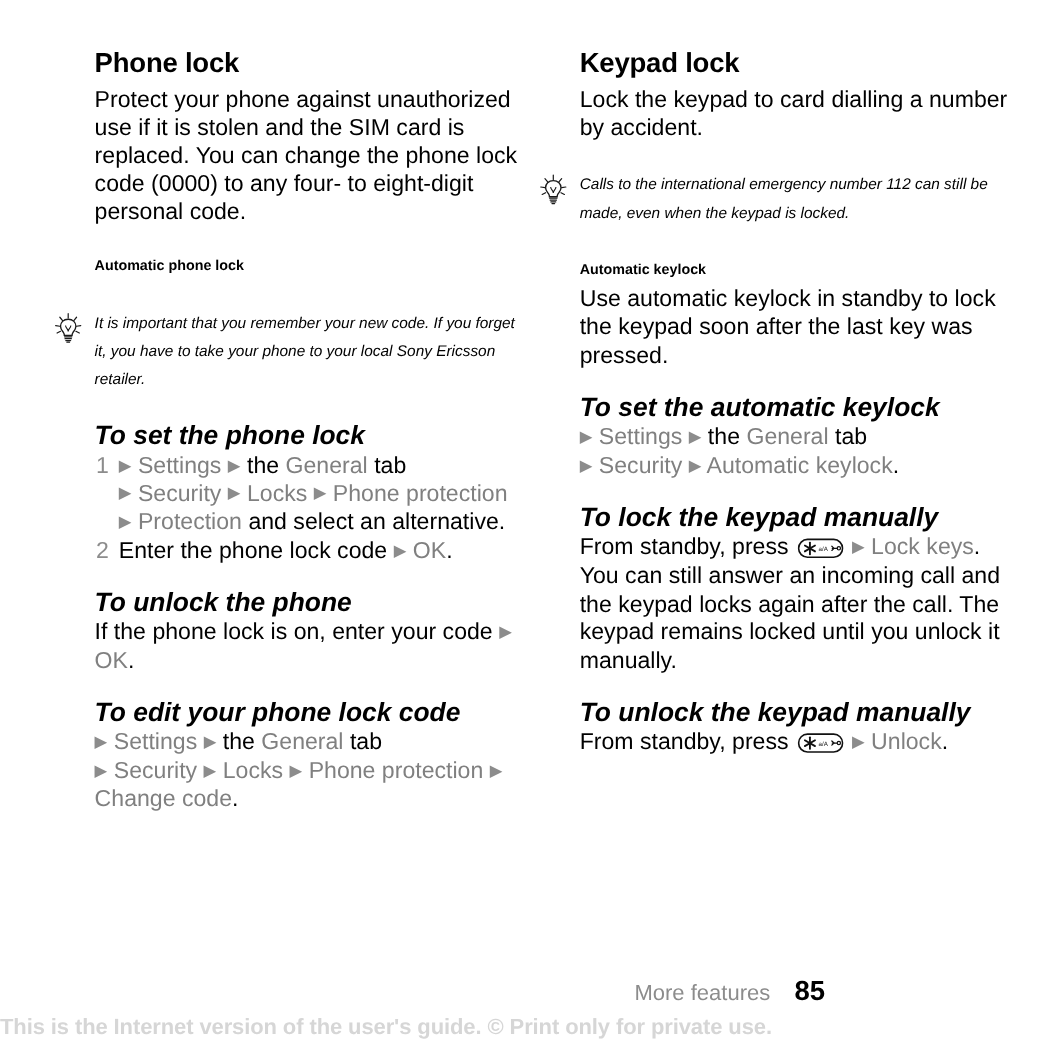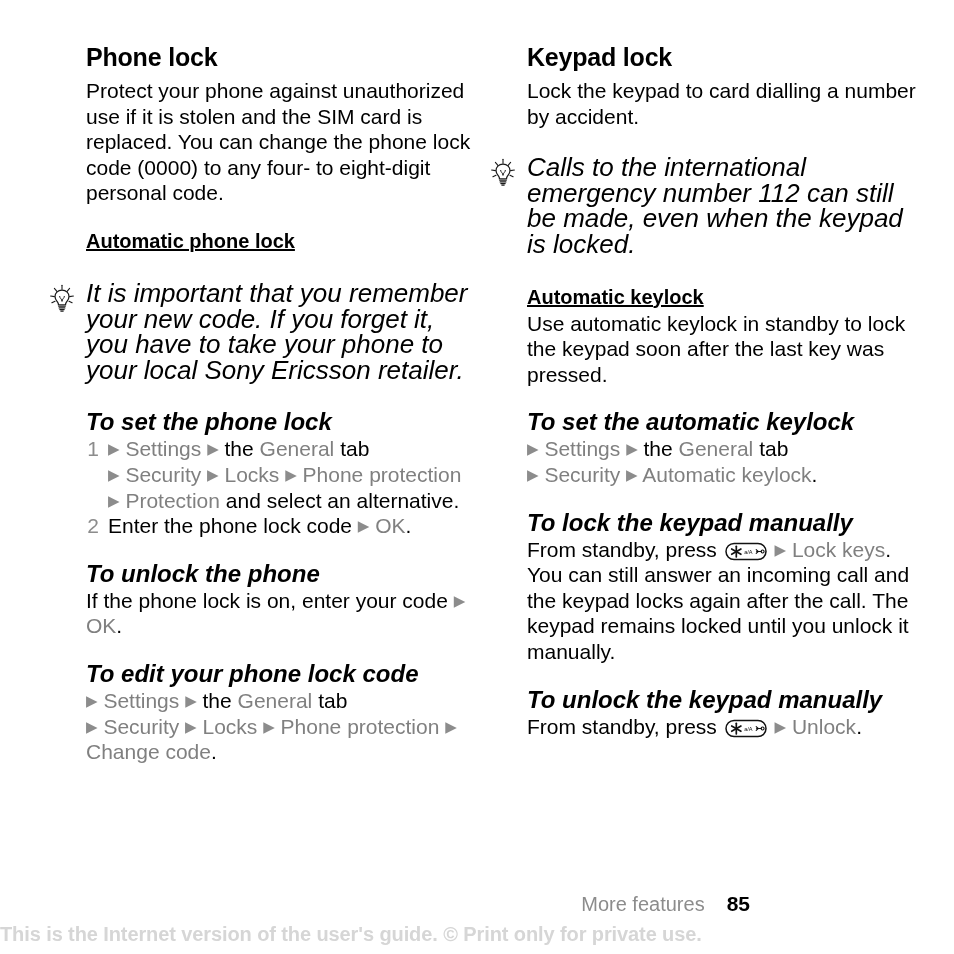--- a/index.html
+++ b/index.html
@@ -35,25 +35,24 @@
 
   
   h1.sec-title {
     font-size: 25px;
     font-weight: bold;
     line-height: 30px;
     margin: 0 0 6px 0;
     letter-spacing: -0.2px;
   }
   h2.sub-title {
-    font-size: 20px;
+    font-size: 13px;
     font-weight: bold;
     line-height: 26px;
     margin: 0 0 1px 0;
-    text-decoration: underline;
   }
   h3.proc-title {
     font-size: 24px;
     font-weight: bold;
     font-style: italic;
     line-height: 26px;
     margin: 0 0 1px 0;
   }
   p.body {
     font-size: 21px;
@@ -65,21 +64,21 @@
 
   
   .menu      { color: #808080; }
   .tri       { color: #8c8c8c; font-size: 15px; vertical-align: 2px; letter-spacing: 0; }
   .tri::before { content: "\25B6"; }
 
   
   .tip {
     position: relative;
     font-style: italic;
-    font-size: 26px;
+    font-size: 14px;
     line-height: 25.6px;
   }
   .tip .tip-text { display: block; }
   .bulb {
     position: absolute;
     left: -38px;
     top: 2px;
     width: 28px;
     height: 30px;
   }
@@ -130,21 +129,21 @@
     right: 62px;
     bottom: 38px;
     text-align: right;
     white-space: nowrap;
   }
   .footer-right .ff-label {
     font-size: 20px;
     color: #8c8c8c;
   }
   .footer-right .ff-page {
-    font-size: 21px;
+    font-size: 25px;
     font-weight: bold;
     color: #000000;
     margin-left: 22px;
   }
   .footer-disclaimer {
     position: absolute;
     left: 0;
     right: 0;
     bottom: 8px;
     text-align: left;

